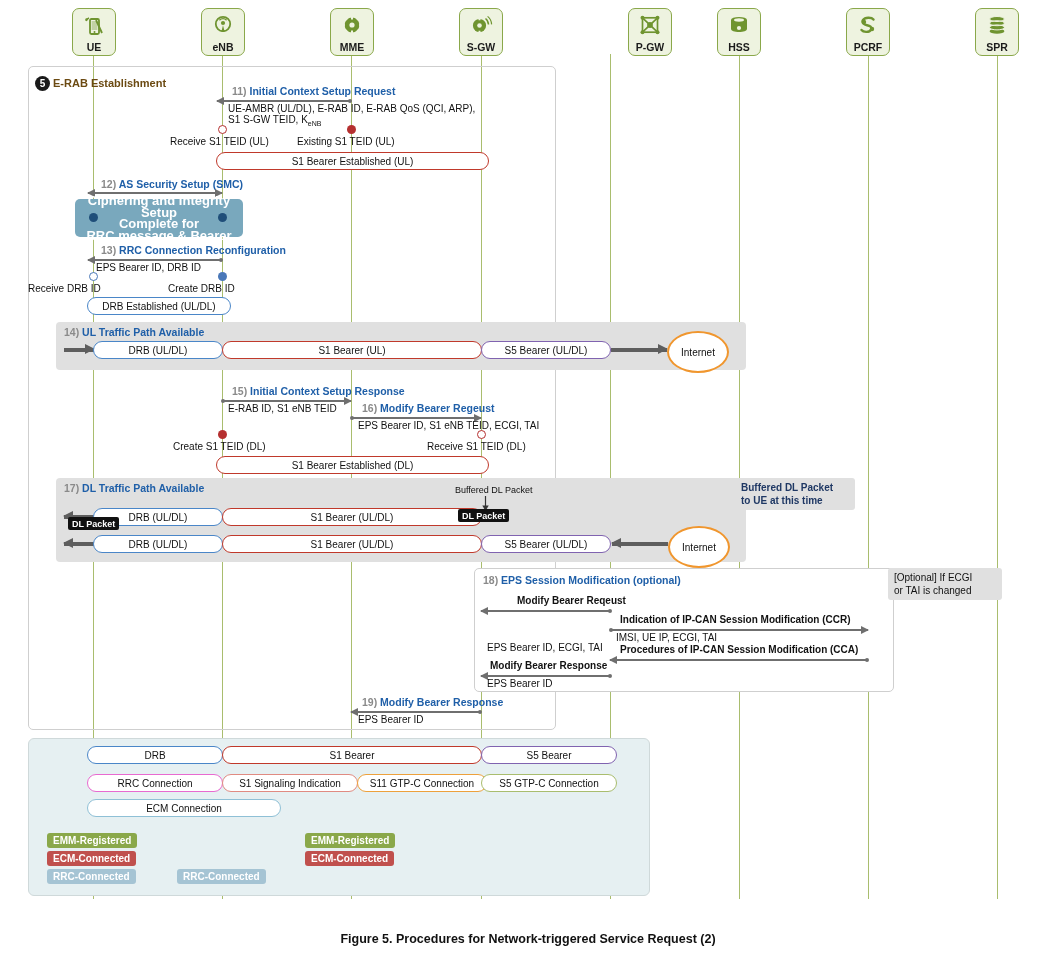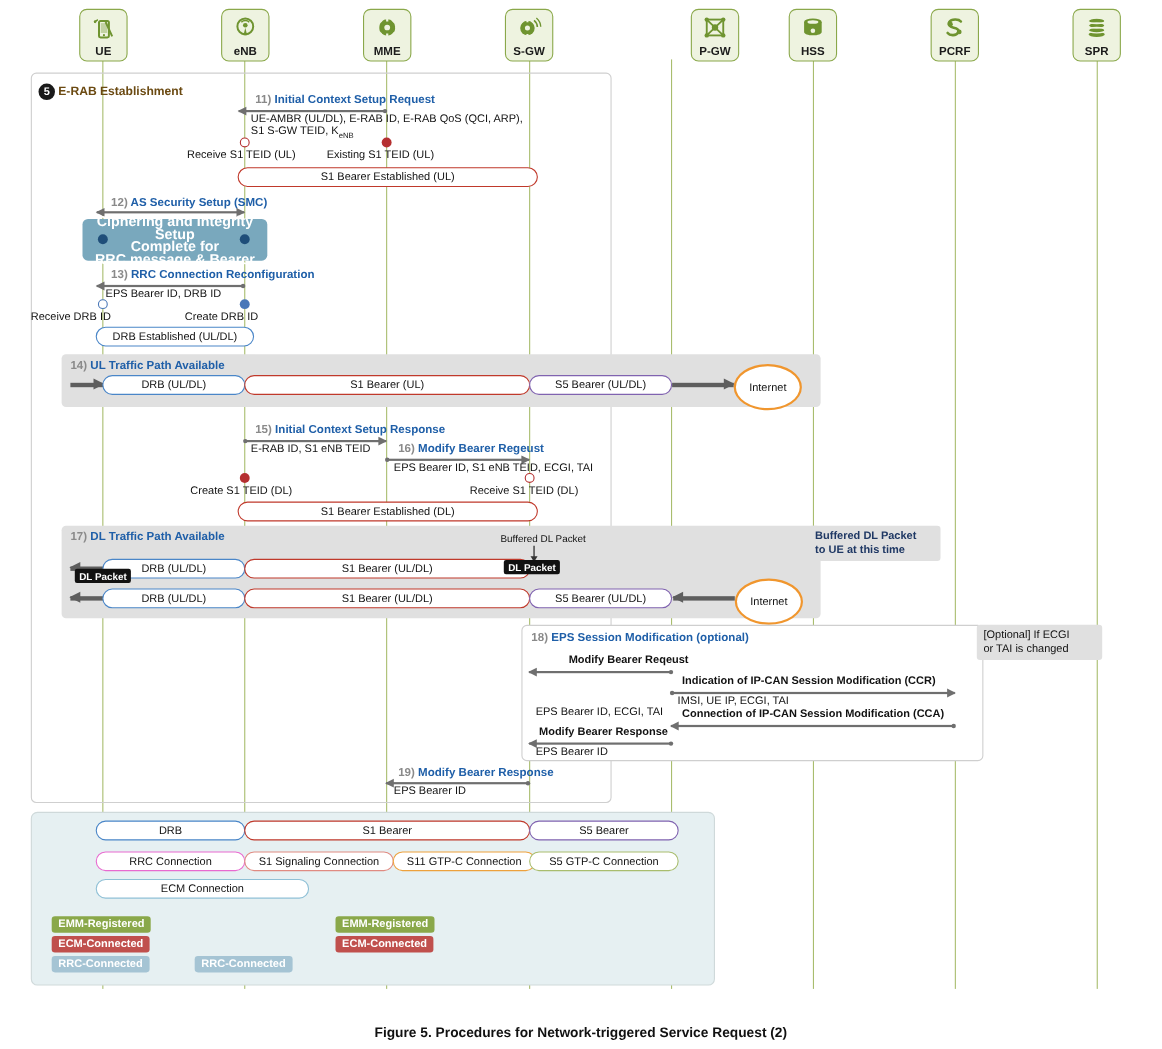--- a/index.html
+++ b/index.html
@@ -385,21 +385,21 @@
   <div class="stepdesc" style="left:487px;top:642px;">EPS Bearer ID, ECGI, TAI</div>
 
   <div class="plain" style="left:620px;top:614px;font-weight:bold;">Indication of IP-CAN Session Modification (CCR)</div>
   <div class="arrow" style="left:610px;top:626px;width:258px;">
     <div class="shaft"></div>
       <div class="dot l"></div>
       <div class="head r"></div>
   </div>
   <div class="stepdesc" style="left:616px;top:632px;">IMSI, UE IP, ECGI, TAI</div>
 
-  <div class="plain" style="left:620px;top:644px;font-weight:bold;">Connection of IP-CAN Session Modification (CCA)</div>
+  <div class="plain" style="left:620px;top:644px;font-weight:bold;">Procedures of IP-CAN Session Modification (CCA)</div>
   <div class="arrow" style="left:610px;top:656px;width:258px;">
     <div class="shaft"></div>
       <div class="head l"></div>
       <div class="dot r"></div>
   </div>
 
   <div class="plain" style="left:490px;top:660px;font-weight:bold;">Modify Bearer Response</div>
   <div class="arrow" style="left:481px;top:672px;width:130px;">
     <div class="shaft"></div>
       <div class="head l"></div>
@@ -423,21 +423,21 @@
   </div>
   <div class="stepdesc" style="left:358px;top:714px;">EPS Bearer ID</div>
 
   <div class="bluebox" style="left:28px;top:738px;width:622px;height:158px;"></div>
 
   <div class="cap blue" style="left:87px;top:746px;width:136px;">DRB</div>
   <div class="cap red" style="left:222px;top:746px;width:260px;">S1 Bearer</div>
   <div class="cap purple" style="left:481px;top:746px;width:136px;">S5 Bearer</div>
 
   <div class="cap pink" style="left:87px;top:774px;width:136px;">RRC Connection</div>
-  <div class="cap salmon" style="left:222px;top:774px;width:136px;">S1 Signaling Connection</div>
+  <div class="cap salmon" style="left:222px;top:774px;width:136px;">S1 Signaling Indication</div>
   <div class="cap orange" style="left:357px;top:774px;width:130px;">S11 GTP-C Connection</div>
   <div class="cap olive" style="left:481px;top:774px;width:136px;">S5 GTP-C Connection</div>
 
   <div class="cap lblue" style="left:87px;top:799px;width:194px;">ECM Connection</div>
 
   <div class="badge b-emm" style="left:47px;top:833px;">EMM-Registered</div>
   <div class="badge b-ecm" style="left:47px;top:851px;">ECM-Connected</div>
   <div class="badge b-rrc" style="left:47px;top:869px;">RRC-Connected</div>
   <div class="badge b-rrc" style="left:177px;top:869px;">RRC-Connected</div>
   <div class="badge b-emm" style="left:305px;top:833px;">EMM-Registered</div>

